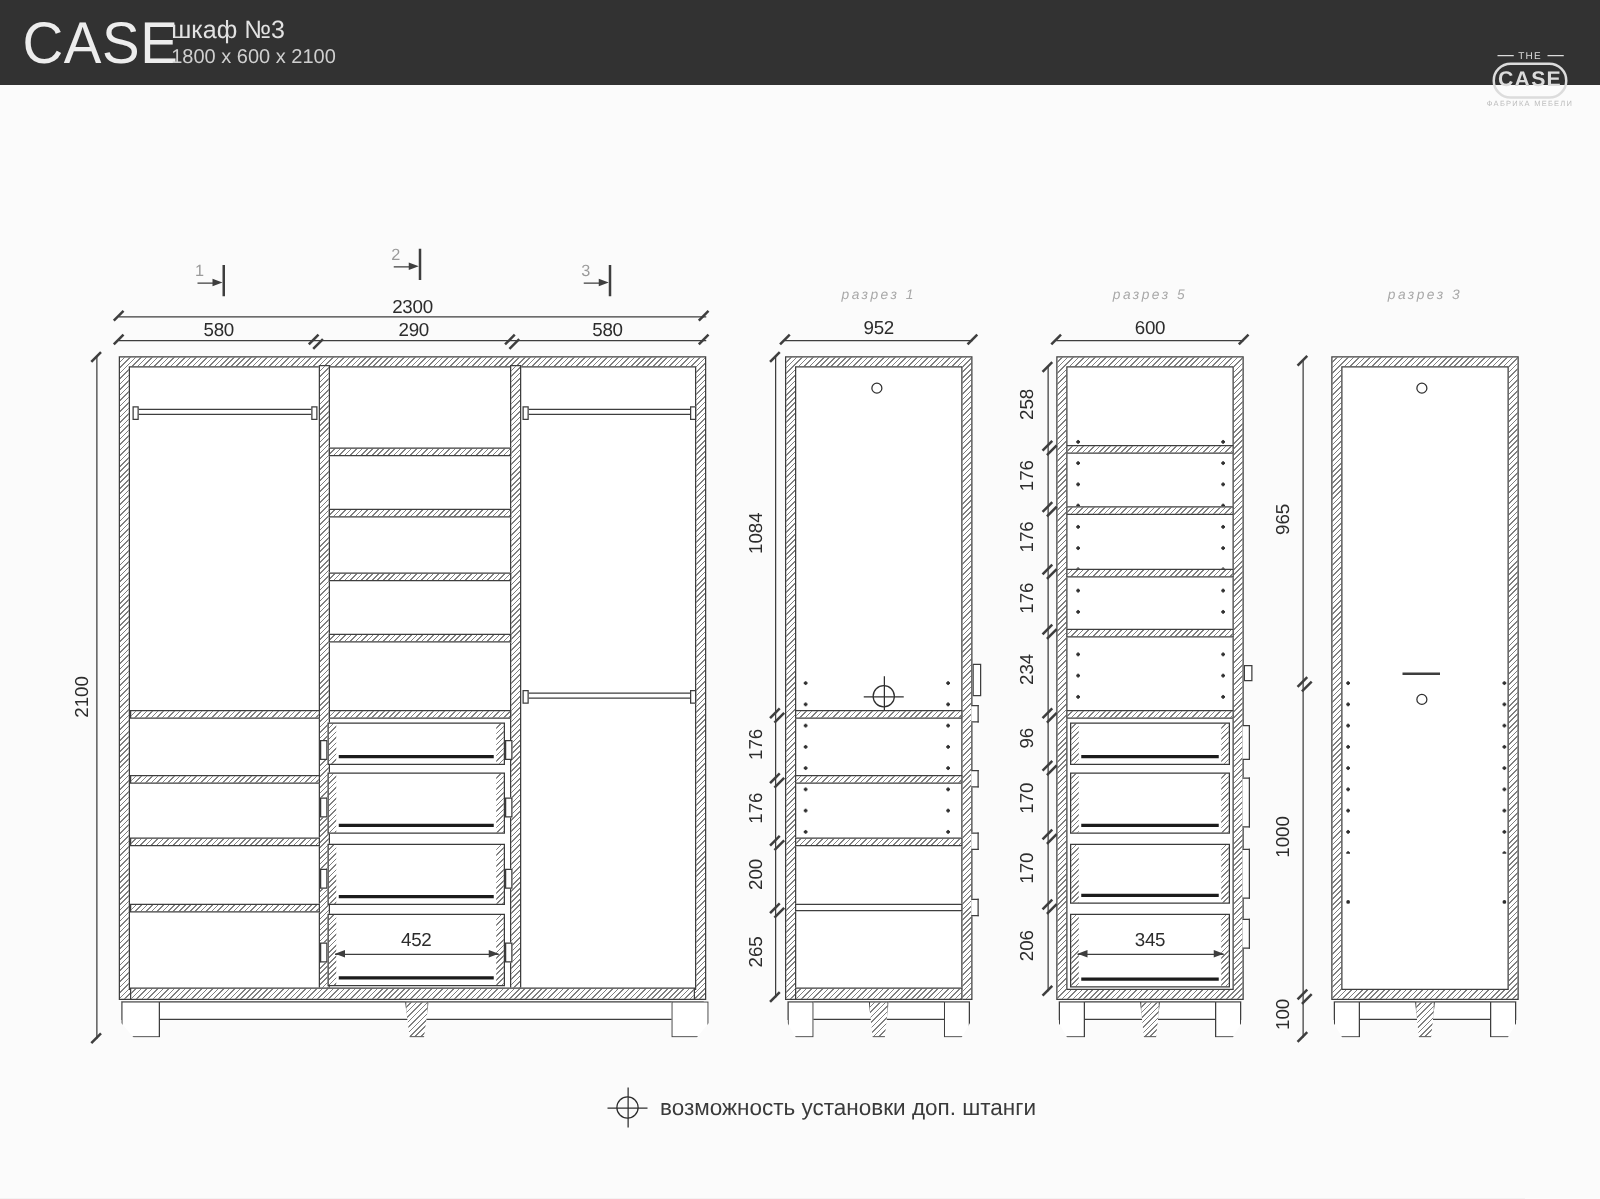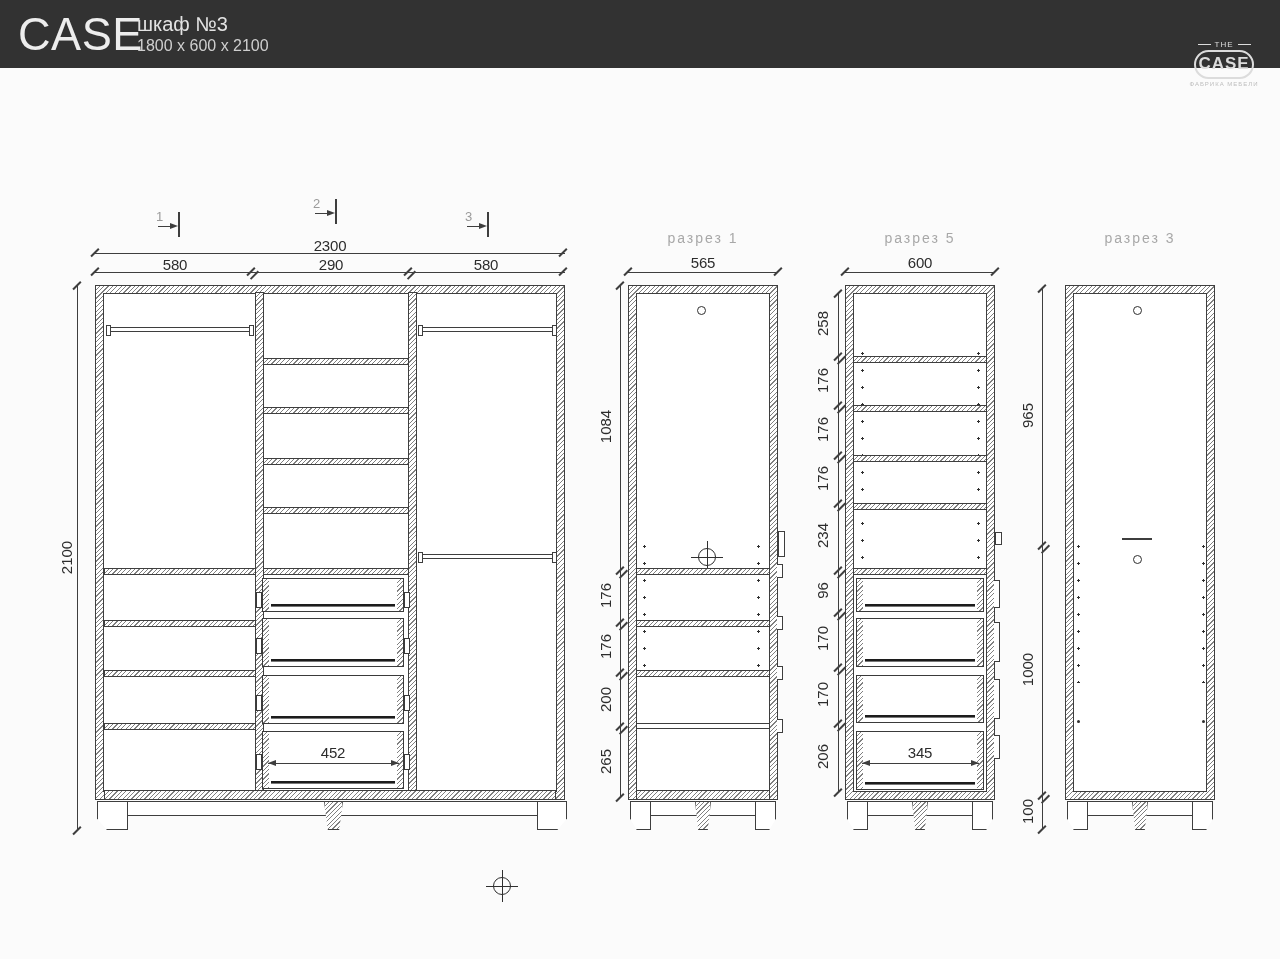--- a/index.html
+++ b/index.html
@@ -26,21 +26,21 @@
   .white{background:#fff;border:1px solid #3e3e3e;}
   .cab{background:#fff;background-image:repeating-linear-gradient(135deg,rgba(255,255,255,0) 0 2.2px,#808080 2.2px 3.1px);
        border:1px solid #3e3e3e;}
   .cab-in{position:absolute;inset:7px;background:#fff;border:1px solid #3e3e3e;}
   .lnh{height:0;border-top:1.3px solid #3e3e3e;}
   .lnv{width:0;border-left:1.3px solid #3e3e3e;}
   .tk{width:1.5px;height:11px;background:#3e3e3e;transform:rotate(45deg);}
   .tk2{box-shadow:5px 0 0 #3e3e3e;}
   .dlab{font-size:15px;color:#2c2c2c;text-align:center;white-space:nowrap;letter-spacing:-.2px;}
   .vlab{width:70px;font-size:15px;color:#2c2c2c;text-align:center;white-space:nowrap;transform:rotate(-90deg);}
-  .stitle{width:120px;text-align:center;font-size:14px;color:#a8a8a8;letter-spacing:2px;}
+  .stitle{width:120px;text-align:center;font-size:11px;color:#a8a8a8;letter-spacing:2px;font-style:italic;}
   .mnum{font-size:13px;color:#9a9a9a;}
   .mlh{height:1.4px;background:#3e3e3e;}
   .mlv{width:1.5px;background:#3e3e3e;}
   .arr-r{width:0;height:0;border-left:8px solid #3e3e3e;border-top:3.5px solid transparent;border-bottom:3.5px solid transparent;}
   .arr-l{width:0;height:0;border-right:8px solid #3e3e3e;border-top:3.5px solid transparent;border-bottom:3.5px solid transparent;}
   .rod{height:5px;background:#fff;border:1.2px solid #3e3e3e;}
   .rod::before,.rod::after{content:"";position:absolute;top:-3px;width:3px;height:9px;background:#fff;border:1.2px solid #3e3e3e;}
   .rod::before{left:-4px;} .rod::after{right:-4px;}
   .shelf{height:7px;}
   .shelfp{height:6px;background:#fff;border:1px solid #3e3e3e;}
@@ -147,21 +147,21 @@
   <div class="a arr-l" style="left:268px;top:760px;"></div>
     <div class="a arr-r" style="left:391px;top:760px;"></div>
 
   <div class="a hatch" style="left:104px;top:790px;width:452px;height:10px;"></div>
   <div class="a white" style="left:97px;top:801px;width:466px;height:15px;"></div>
   <div class="a leg l" style="left:97px;top:801px;width:31px;height:29px;"></div>
   <div class="a leg c" style="left:324px;top:801px;width:19px;height:29px;"></div>
   <div class="a leg r" style="left:537px;top:801px;width:30px;height:29px;"></div>
 
   <div class="a stitle" style="left:643px;top:230px;">разрез 1</div>
-  <div class="a dlab" style="left:663px;top:254px;width:80px;">565</div>
+  <div class="a dlab" style="left:663px;top:254px;width:80px;">952</div>
   <div class="a lnh" style="left:628px;top:272px;width:150px;"></div>
   <div class="a tk" style="left:627px;top:266px;"></div>
     <div class="a tk" style="left:777px;top:266px;"></div>
 
   <div class="a cab" style="left:628px;top:285px;width:150px;height:515px;">
     <div class="cab-in"></div>
   </div>
   <div class="a circ" style="left:697px;top:306px;"></div>
   <div class="a cross" style="left:698px;top:548px;"></div>
   <div class="a dotcol" style="left:643px;top:538px;height:130px;"></div>
@@ -277,14 +277,15 @@
   <div class="a dotcol" style="left:1202px;top:538px;height:145px;"></div>
   <div class="a dot" style="left:1077px;top:720px;"></div>
   <div class="a dot" style="left:1202px;top:720px;"></div>
 
   <div class="a white" style="left:1067px;top:801px;width:146px;height:15px;"></div>
   <div class="a leg l" style="left:1067px;top:801px;width:21px;height:29px;"></div>
   <div class="a leg c" style="left:1132px;top:801px;width:16px;height:29px;"></div>
   <div class="a leg r" style="left:1192px;top:801px;width:21px;height:29px;"></div>
 
   <div class="a cross" style="left:493px;top:877px;"></div>
+  <div class="a legend-text" style="left:528px;top:876px;">возможность установки доп. штанги</div>
 
 </div>
 
 </body></html>

